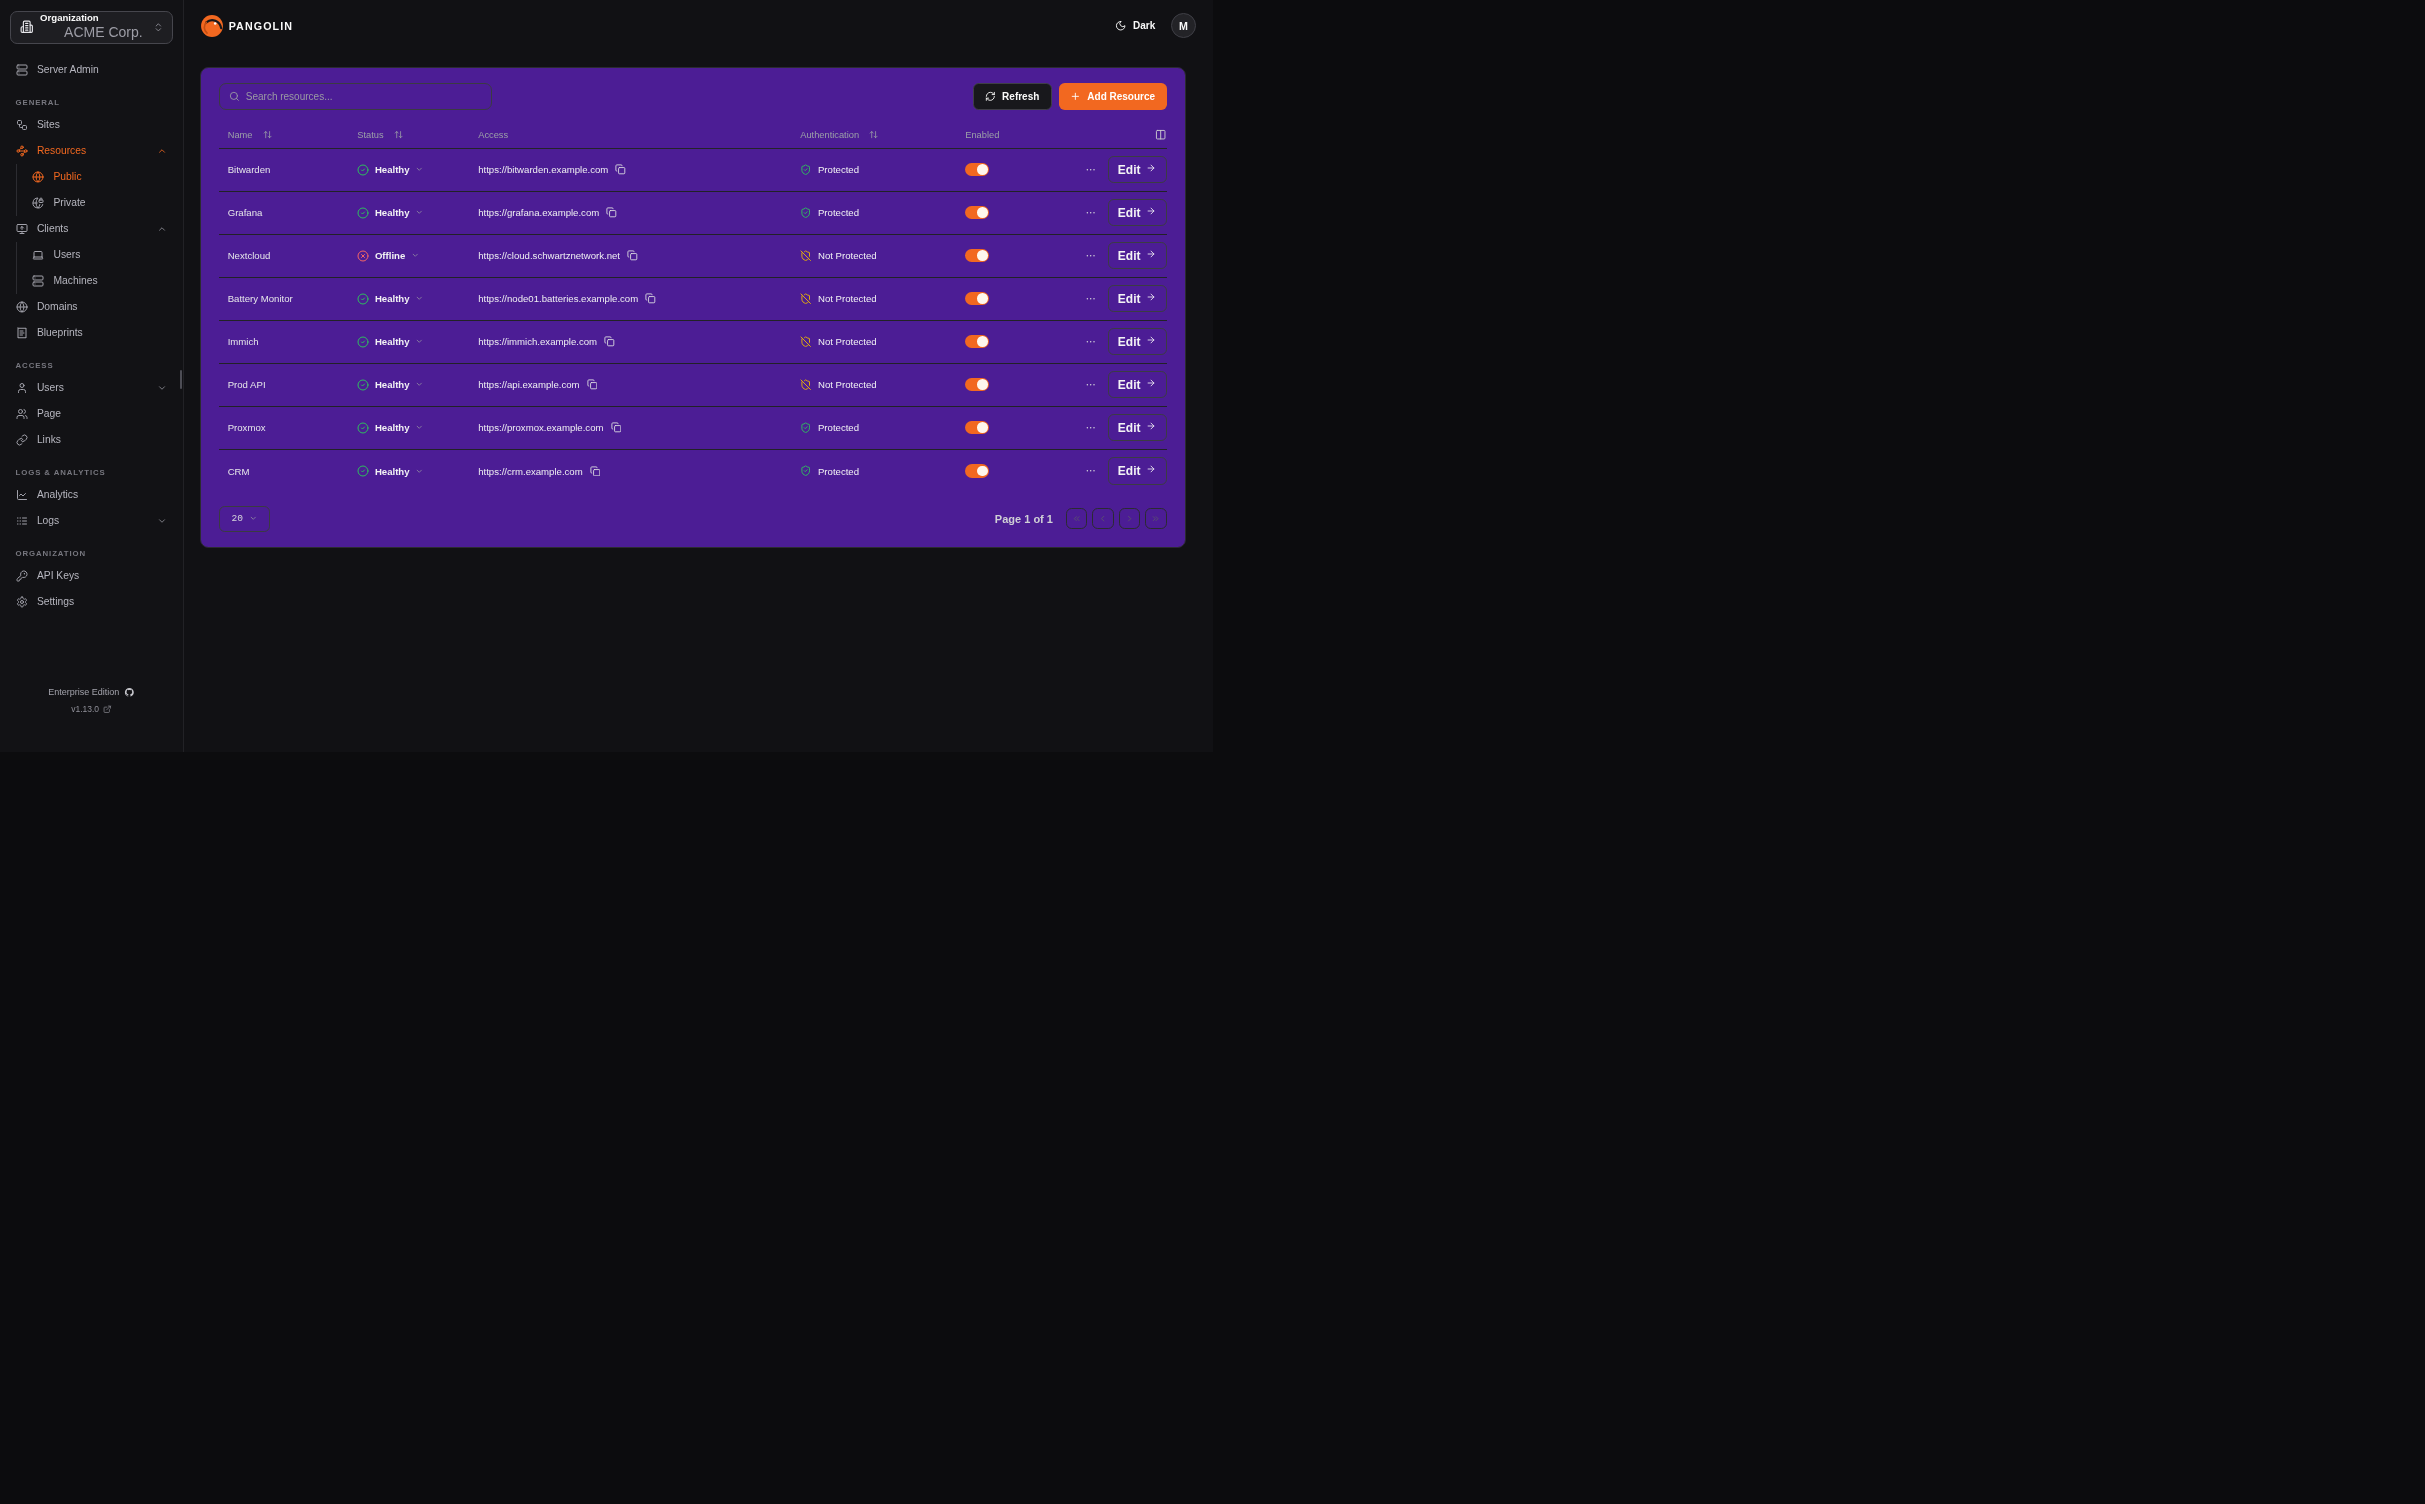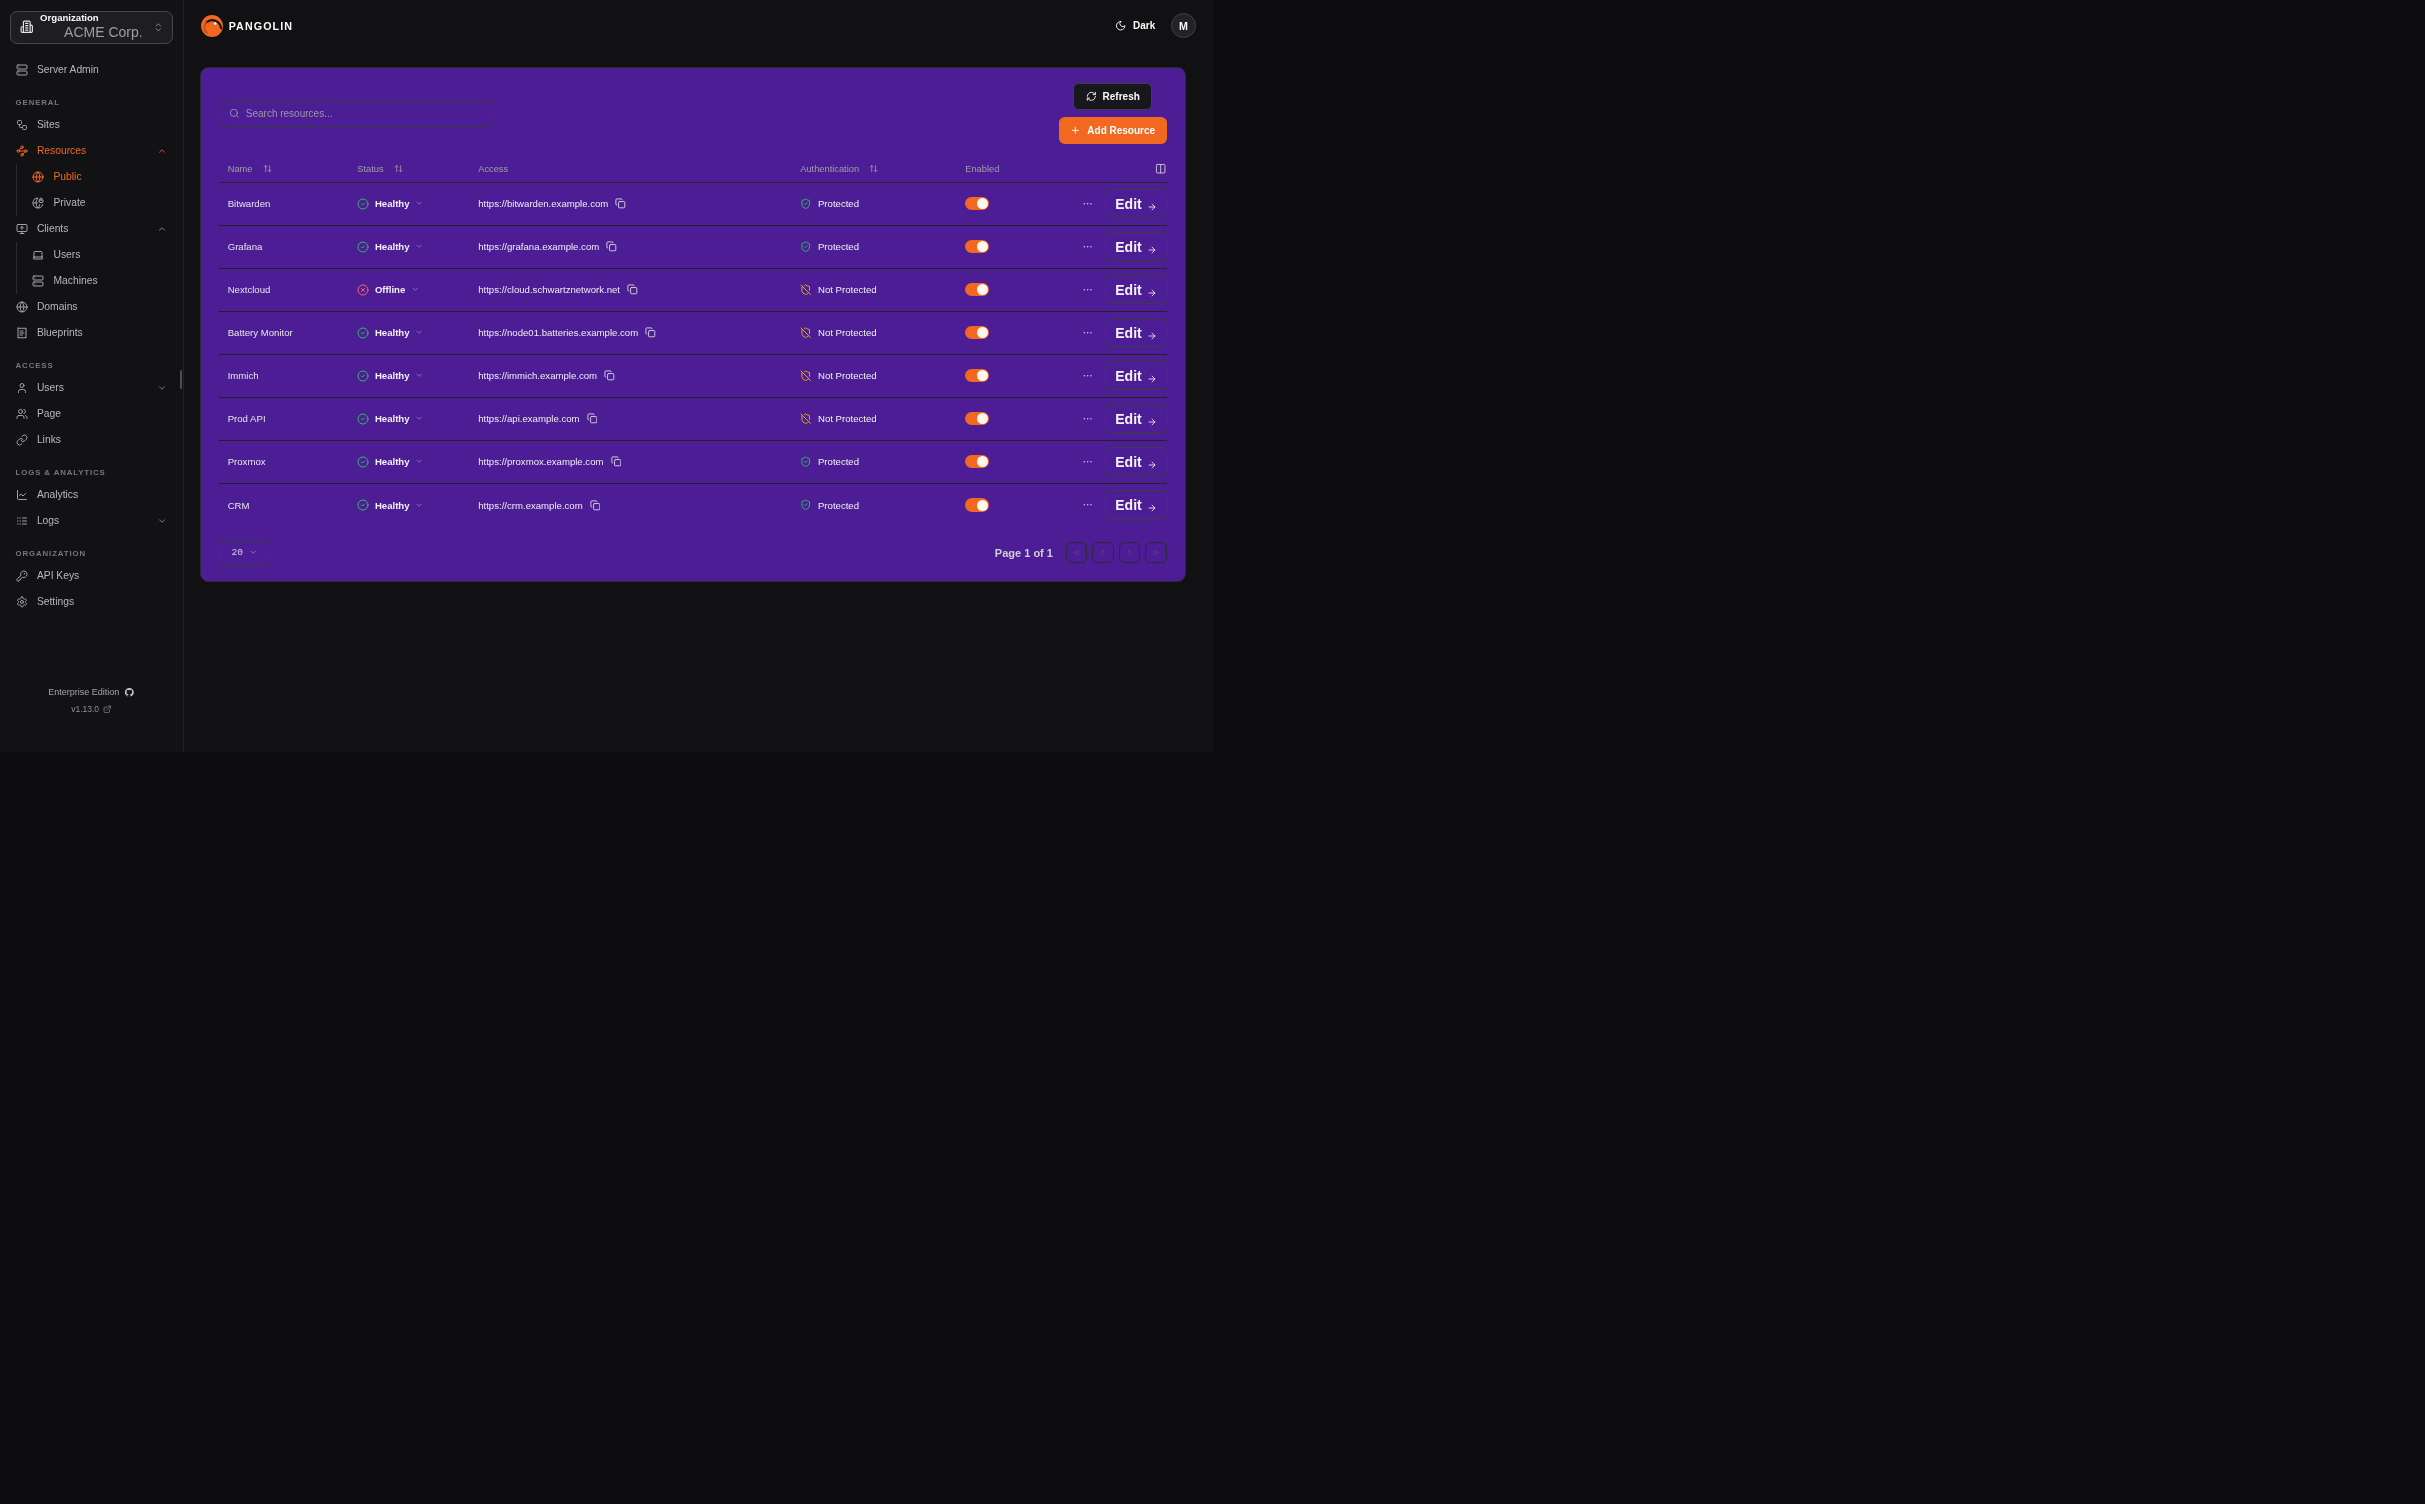--- a/index.html
+++ b/index.html
@@ -81,21 +81,21 @@
   .card-toolbar { display:flex; align-items:center; justify-content:space-between; }
   .search-box {
     width:273px; height:27px; border:0.7px solid #3b3b42; border-radius:7.1px;
     display:flex; align-items:center; padding:0 8.5px; gap:6.4px; color:#9a9aa3; background:transparent;
   }
   .search-box input {
     flex:1; background:transparent; border:none; outline:none; color:#e7e7ec;
     font-size:10px; font-family:inherit;
   }
   .search-box input::placeholder { color:#9a9aa3; }
-  .toolbar-buttons { display:flex; align-items:center; gap:7.1px;flex-direction:column; }
+  .toolbar-buttons { display:flex; align-items:center; gap:7.1px; }
   .btn-secondary {
     height:27px; display:flex; align-items:center; gap:6.4px; padding:0 11.4px;
     border:0.7px solid #3f3f46; border-radius:5.7px; background:#18181c; color:#fafafa;
     font-size:10px; font-weight:600; font-family:inherit; cursor:pointer;
   }
   .btn-primary {
     height:27px; display:flex; align-items:center; gap:6.4px; padding:0 11.4px;
     border:none; border-radius:5.7px; background:var(--accent); color:#ffffff;
     font-size:10px; font-weight:600; font-family:inherit; cursor:pointer;
   }
@@ -126,22 +126,22 @@
     width:24px; height:13.5px; border-radius:7.1px; background:#3f3f46; position:relative; cursor:pointer;
   }
   .toggle.on { background:var(--accent); }
   .toggle .knob {
     position:absolute; top:1.4px; left:1.4px; width:10.7px; height:10.7px; border-radius:50%; background:#f4f4f5;
   }
   .toggle.on .knob { left:auto; right:1.4px; background:#fff7ed; }
   .cell-actions { display:flex; align-items:center; justify-content:flex-end; gap:11.4px; }
   .dots-btn { color:#d4d4da; cursor:pointer; }
   .edit-btn {
-    display:flex; align-items:flex-end; gap:5.7px; padding:5.7px 9.3px; border:0.7px solid #3c3c43;
-    border-radius:5.7px; background:transparent; color:#f3f3f5; font-size:14px; font-weight:600;
+    display:flex; align-items:flex-start; gap:5.7px; padding:5.7px 9.3px; border:0.7px solid #3c3c43;
+    border-radius:5.7px; background:transparent; color:#f3f3f5; font-size:12px; font-weight:600;
     font-family:inherit; cursor:pointer;
   }
 
   .card-footer { margin-top:13px; display:flex; align-items:center; justify-content:space-between; }
   .page-size {
     width:51px; height:26px; border:0.7px solid #3b3b42; border-radius:5.7px; background:transparent;
     display:flex; align-items:center; justify-content:center; gap:6.4px; color:#d6d6db; font-size:9.6px; cursor:pointer;font-family:Liberation Mono, monospace;
   }
   .page-size .chev { color:#9a9aa3; }
   .pager { display:flex; align-items:center; gap:13px; }

